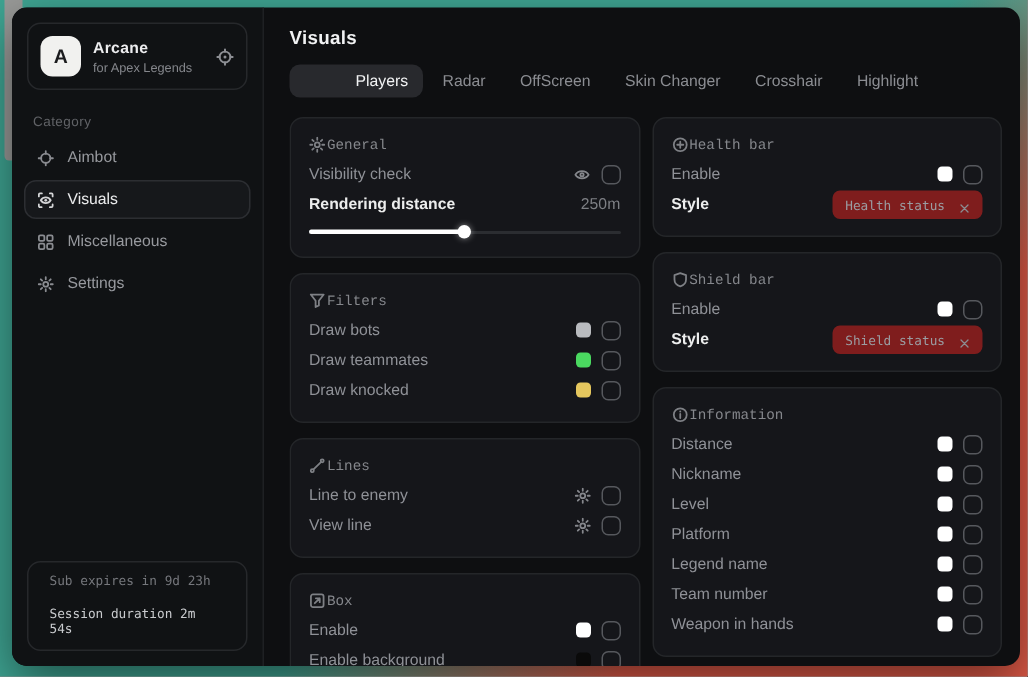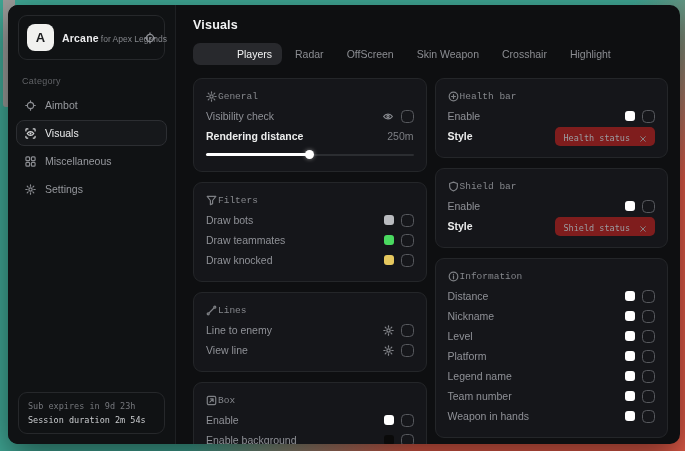--- a/index.html
+++ b/index.html
@@ -16,31 +16,31 @@
   }
   .window {
     position:absolute; left:8px; top:5px; width:672px; height:439px;
     background:#0e0f11; border-radius:10px; overflow:hidden;
     display:flex; box-shadow:0 12px 34px rgba(0,0,0,.5);
   }
   
   .sidebar { width:168px; background:#101214; border-right:1px solid #1e2023; display:flex; flex-direction:column; flex-shrink:0; }
   .side-header { margin:10px 10px 6px; border:1px solid #26282b; border-radius:9px; padding:8px; display:flex; align-items:center; gap:8px; }
   .logo { width:27px; height:27px; background:#f1f1ef; border-radius:8px; color:#1b1c1e; font-weight:bold; font-size:13px; display:flex; align-items:center; justify-content:center; flex-shrink:0; }
-  .app-meta { display:flex; flex-direction:row; gap:2px; min-width:0;align-items:flex-end; }
+  .app-meta { display:flex; flex-direction:column; gap:2px; min-width:0; }
   .app-name { font-size:10.5px; font-weight:700; color:#ececee; letter-spacing:.2px; }
   .app-sub { font-size:8.5px; color:#85878c; white-space:nowrap; }
   .header-target { margin-left:auto; color:#8d8f94; display:flex; }
   .category { font-size:9px; color:#606266; margin:10px 14px 5px; letter-spacing:.3px; }
   .nav { display:flex; flex-direction:column; }
   .nav-item { display:flex; align-items:flex-end; gap:9px; padding:6px 8px; margin:1px 8px; color:#97999e; font-size:10.5px; border:1px solid transparent; border-radius:8px; cursor:pointer; }
   .nav-item .icon { display:flex; color:#8a8c91; }
   .nav-item.selected { background:#16181b; border-color:#2c2e32; color:#eaebec; }
   .nav-item.selected .icon { color:#d4d5d7; }
-  .side-footer { margin:auto 10px 10px; border:1px solid #26282b; border-radius:9px; padding:8px 9px; display:flex; flex-direction:column; gap:4px; font-family:"DejaVu Sans Mono", monospace; }
+  .side-footer { margin:auto 10px 10px; border:1px solid #26282b; border-radius:9px; padding:8px 14px; display:flex; flex-direction:column; gap:12px; font-family:"DejaVu Sans Mono", monospace; }
   .footer-line1 { font-size:8.5px; color:#75777c; }
   .footer-line2 { font-size:8.5px; color:#c9cbce; }
   
   .main { flex:1; padding:13px 12px 0 17px; display:flex; flex-direction:column; overflow:hidden; }
   .main-title { font-size:12.5px; font-weight:700; color:#f1f2f3; letter-spacing:.2px; }
   .tabs { display:flex; gap:3px; margin-top:11px; }
   .tab { padding:5px 10px; border-radius:7px; font-size:10.5px; color:#8b8d92; cursor:pointer; white-space:nowrap; }
   .tab.selected { background:#28292d; color:#f2f3f4;padding-left:44px; }
   .cols { display:flex; gap:8px; margin-top:13px; flex:1; min-height:0; overflow:hidden; }
   .col { flex:1; display:flex; flex-direction:column; gap:10px; min-width:0; }
@@ -132,21 +132,21 @@
       <span class="footer-line2">Session duration 2m 54s</span>
     </div>
   </div>
 
   <div class="main">
     <div class="main-title">Visuals</div>
     <div class="tabs" id="tabs">
         <div class="tab selected">Players</div>
         <div class="tab">Radar</div>
         <div class="tab">OffScreen</div>
-        <div class="tab">Skin Weapon</div>
+        <div class="tab">Skin Changer</div>
         <div class="tab">Crosshair</div>
         <div class="tab">Highlight</div>
       </div>
     <div class="cols">
       <div class="col" id="col-left">
           <div class="panel">
             <div class="panel-head">
               <span class="icon">
                 <svg width="11" height="11" viewBox="0 0 12 12" fill="none" stroke="currentColor" stroke-width="1.3" stroke-linecap="round" stroke-linejoin="round">
                   <circle cx="6" cy="6" r="1.8"></circle>

